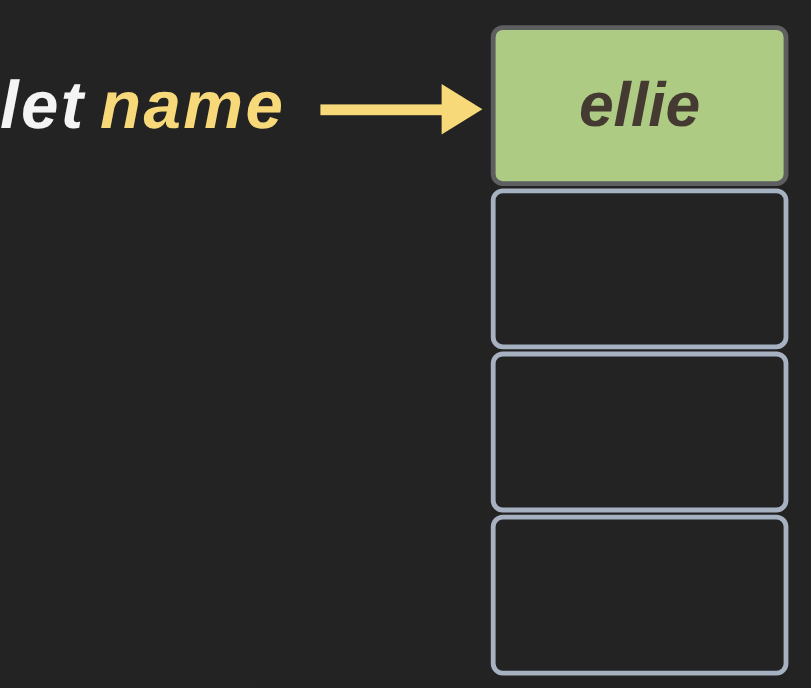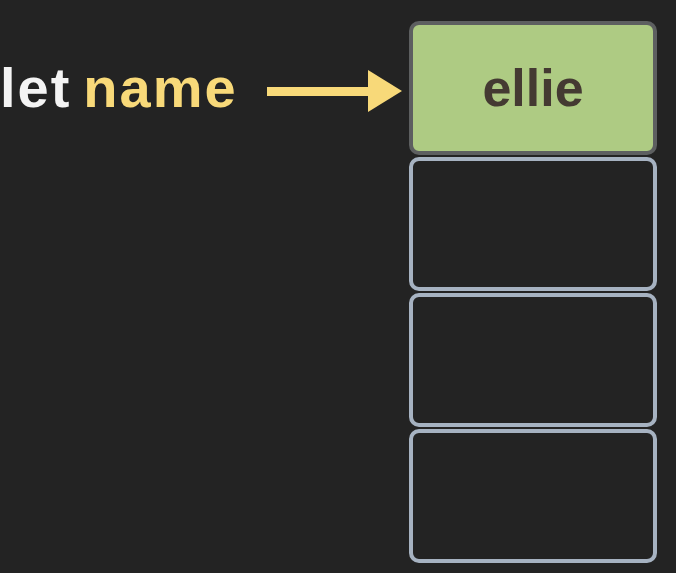--- a/index.html
+++ b/index.html
@@ -14,20 +14,21 @@
   }
   * { margin: 0; padding: 0; box-sizing: border-box; }
   html, body { background: var(--bg); }
   .stage {
     position: relative;
     width: 676px;
     height: 573px;
     background: var(--bg);
     overflow: hidden;
     font-family: "Liberation Sans", "DejaVu Sans", sans-serif;
+    font-style: italic;
   }
   .decl {
     position: absolute;
     left: 0;
     top: 60px;
     font-size: 56px;
     line-height: 1;
     font-weight: bold;
     letter-spacing: 2px;
     white-space: nowrap;

